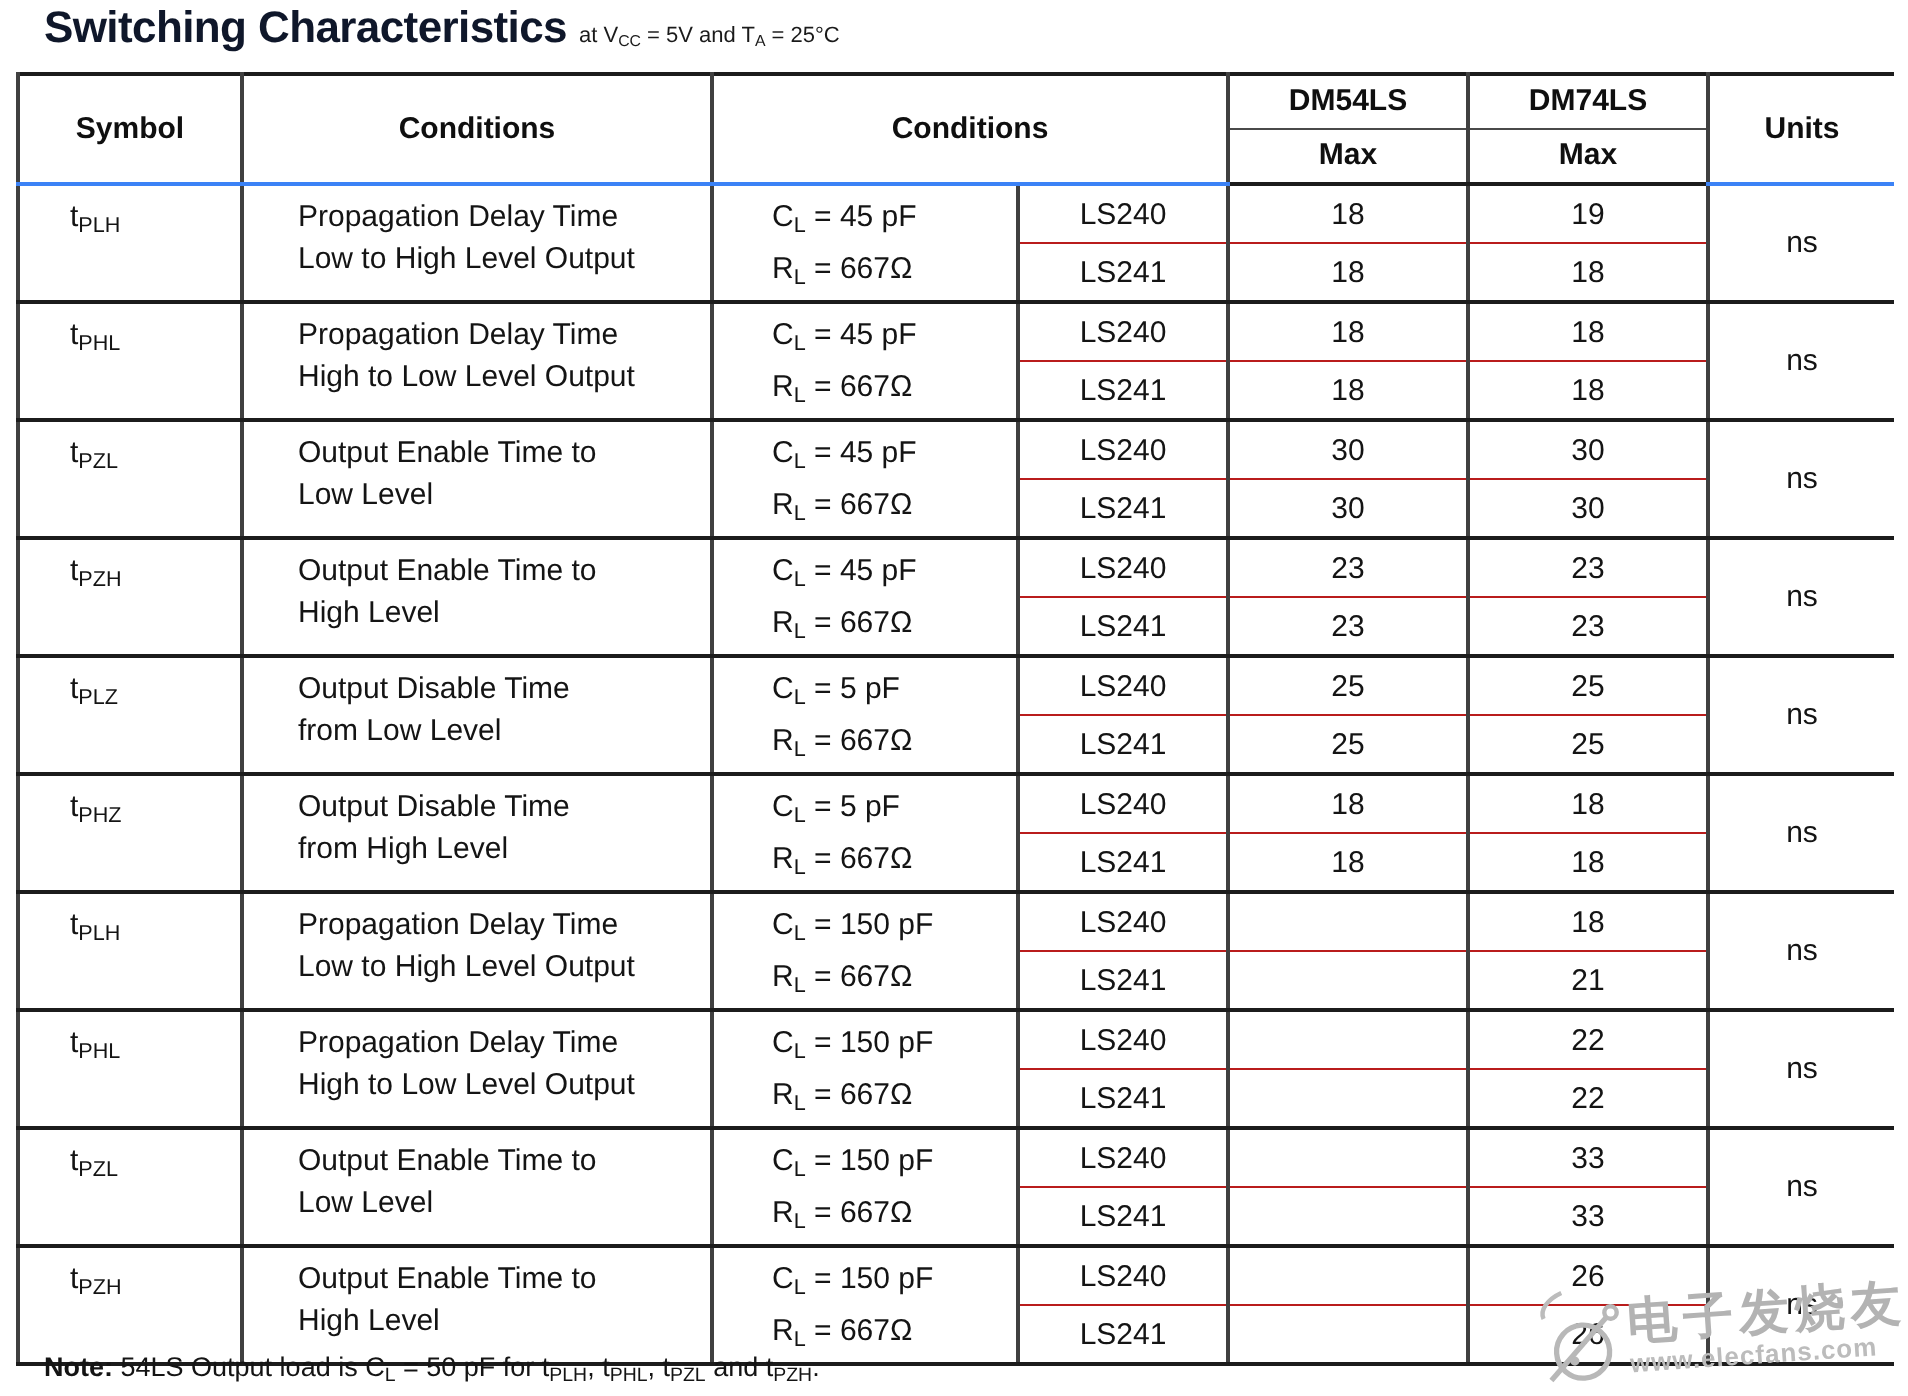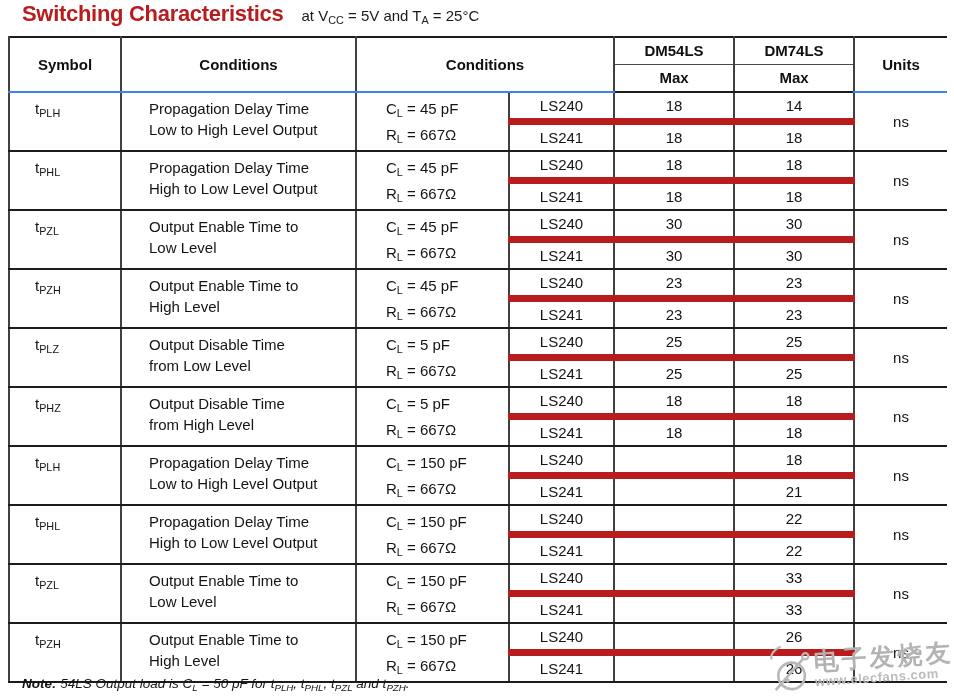--- a/index.html
+++ b/index.html
@@ -1,51 +1,51 @@
 <!DOCTYPE html>
 <html><head>
 <meta charset="utf-8">
 <style>
   html,body { margin:0; padding:0; background:#ffffff; }
   body { width:954px; height:698px; font-family:"Liberation Sans", sans-serif; color:#141414; }
   .page { position:relative; width:954px; height:698px; background:#ffffff; overflow:hidden; }
 
   
   .title-row { position:absolute; left:22px; top:1px; white-space:nowrap; }
-  .title-main { font-size:22px; font-weight:bold; letter-spacing:-0.3px; color:#b91c1c; }
-  .title-sub  { font-size:15px; color:#1a1a1a; margin-left:18px; }
+  .title-main { font-size:22px; font-weight:bold; letter-spacing:-0.3px; color:#0f172a; }
+  .title-sub  { font-size:11px; color:#1a1a1a; margin-left:6px; }
   .sb { font-size:0.72em; vertical-align:-0.28em; }
 
   
   table.spec { position:absolute; left:8px; top:36px; width:938px;
     border-collapse:collapse; table-layout:fixed;
     border-top:2px solid #1c1c1c; border-bottom:2px solid #1c1c1c; border-left:2px solid #323232;
     font-size:15px; }
   th, td { border-left:2px solid #404040; padding:0; }
   .last { border-right:none; }
 
   thead th { font-weight:bold; font-size:15px; color:#0f0f0f; text-align:center; }
   tr.h1 { height:27px; }
   tr.h2 { height:28px; }
   th.h-span { border-bottom:2px solid #3b82f6; }
   th.h-group { border-bottom:1px solid #4a4a4a;text-align:center; }
   tr.h2 th { border-bottom:2px solid #1c1c1c; }
 
   tbody tr { height:28.5px; }
   td.span2 { border-bottom:2px solid #1c1c1c; }
-  tr.sub-a td:not(.span2) { border-bottom:7px solid #b91c1c; }
+  tr.sub-a td:not(.span2) { border-bottom:1px solid #b91c1c; }
   tr.sub-b td { border-bottom:2px solid #1c1c1c; }
 
   td.sym { vertical-align:top; padding:7px 0 0 25px;margin-left:36px; }
   td.par { vertical-align:top; padding:5px 0 0 27px; line-height:21px; }
   td.cond { vertical-align:top; padding:5px 0 0 29px; line-height:21px; }
   td.ctr { text-align:center; vertical-align:middle; }
 
   
-  .note { position:absolute; left:22px; top:676px; font-size:13.5px; color:#141414;font-style:italic; }
+  .note { position:absolute; left:22px; top:676px; font-size:13.5px; color:#141414; }
   .note b { font-weight:bold; }
 
   
   .watermark { position:absolute; right:0px; top:636px; display:flex; align-items:center;
     transform:rotate(-4deg); pointer-events:none; }
   .wm-text { display:flex; flex-direction:column; align-items:flex-start; }
   .wm-cn { font-size:25px; font-weight:bold; letter-spacing:3px; color:#b3b3b3; line-height:26px; }
   .wm-url { font-size:13px; font-weight:bold; color:#bcbcbc; letter-spacing:0.5px; }
 </style>
 </head>
@@ -87,21 +87,21 @@
       <td class="span2 par" rowspan="2">
         <div>Propagation Delay Time</div>
         <div>Low to High Level Output</div>
       </td>
       <td class="span2 cond" rowspan="2">
         <div><span>C</span><sub class="sb">L</sub><span> = 45 pF</span></div>
         <div><span>R</span><sub class="sb">L</sub><span> = 667Ω</span></div>
       </td>
       <td class="ctr">LS240</td>
       <td class="ctr">18</td>
-      <td class="ctr">14</td>
+      <td class="ctr">19</td>
       <td class="span2 ctr last" rowspan="2">ns</td>
     </tr>
     <tr class="sub-b">
       <td class="ctr">LS241</td>
       <td class="ctr">18</td>
       <td class="ctr">18</td>
     </tr>
 
     <tr class="sub-a">
       <td class="span2 sym" rowspan="2"><span>t</span><sub class="sb">PHL</sub></td>

